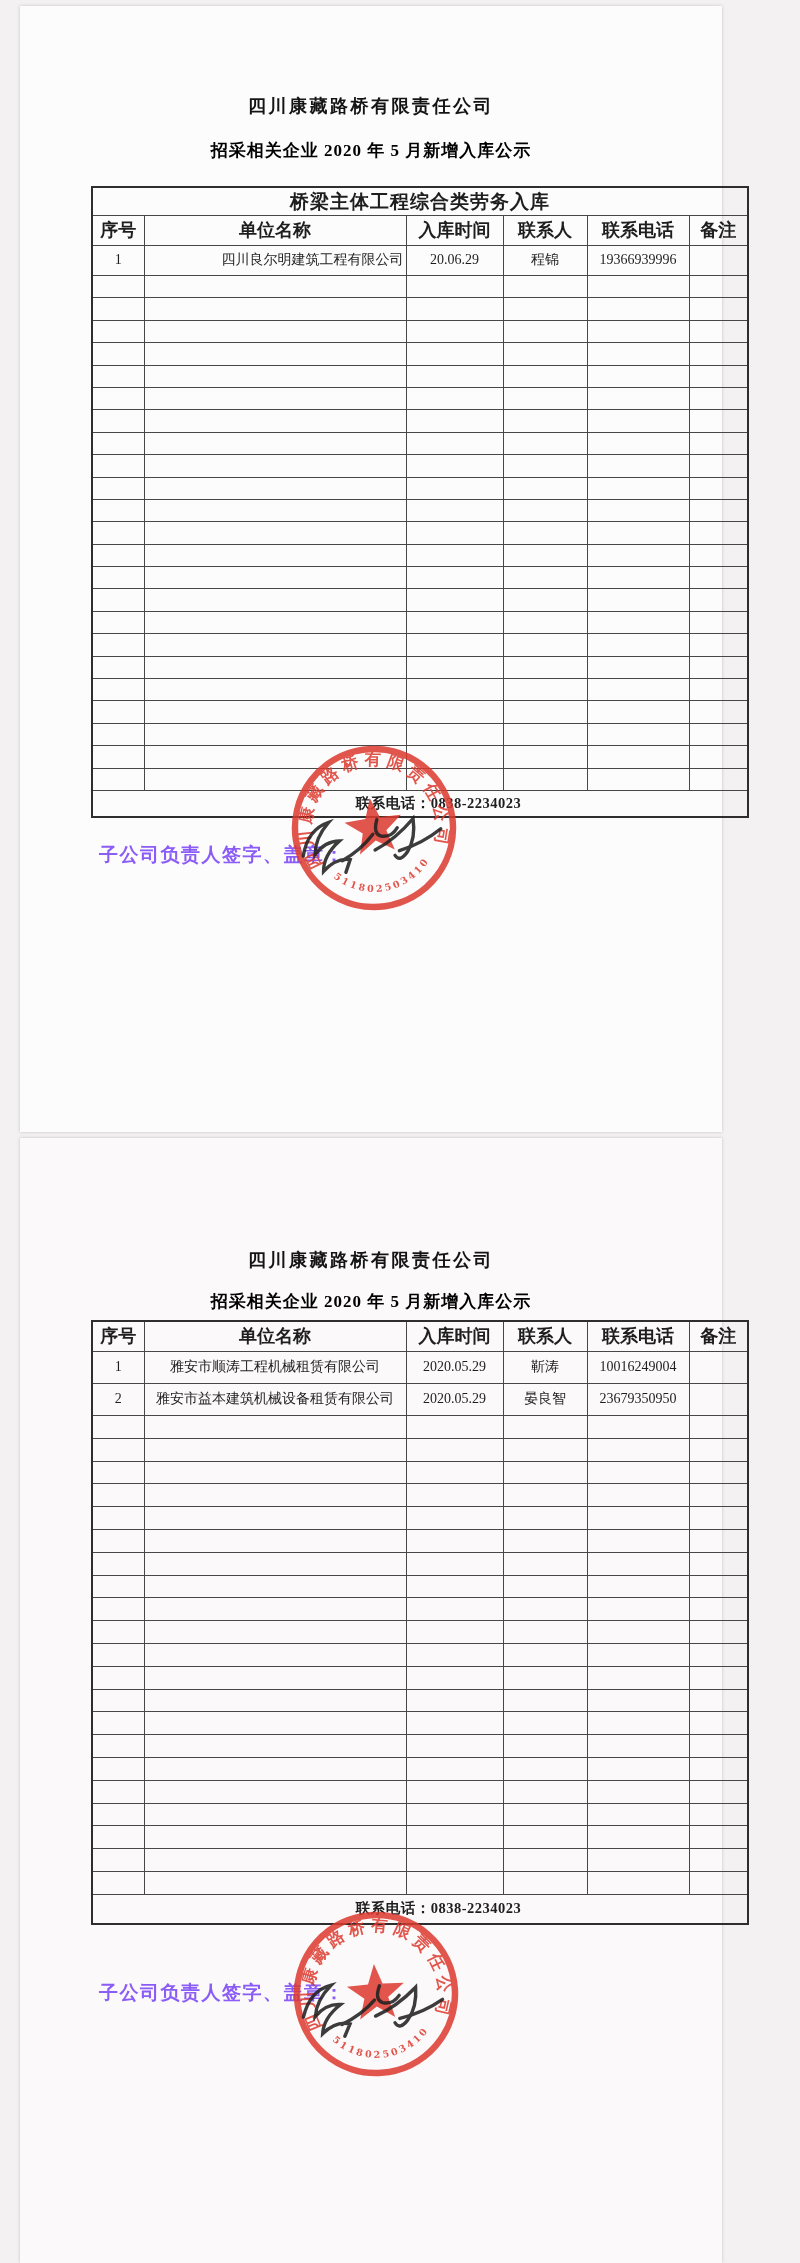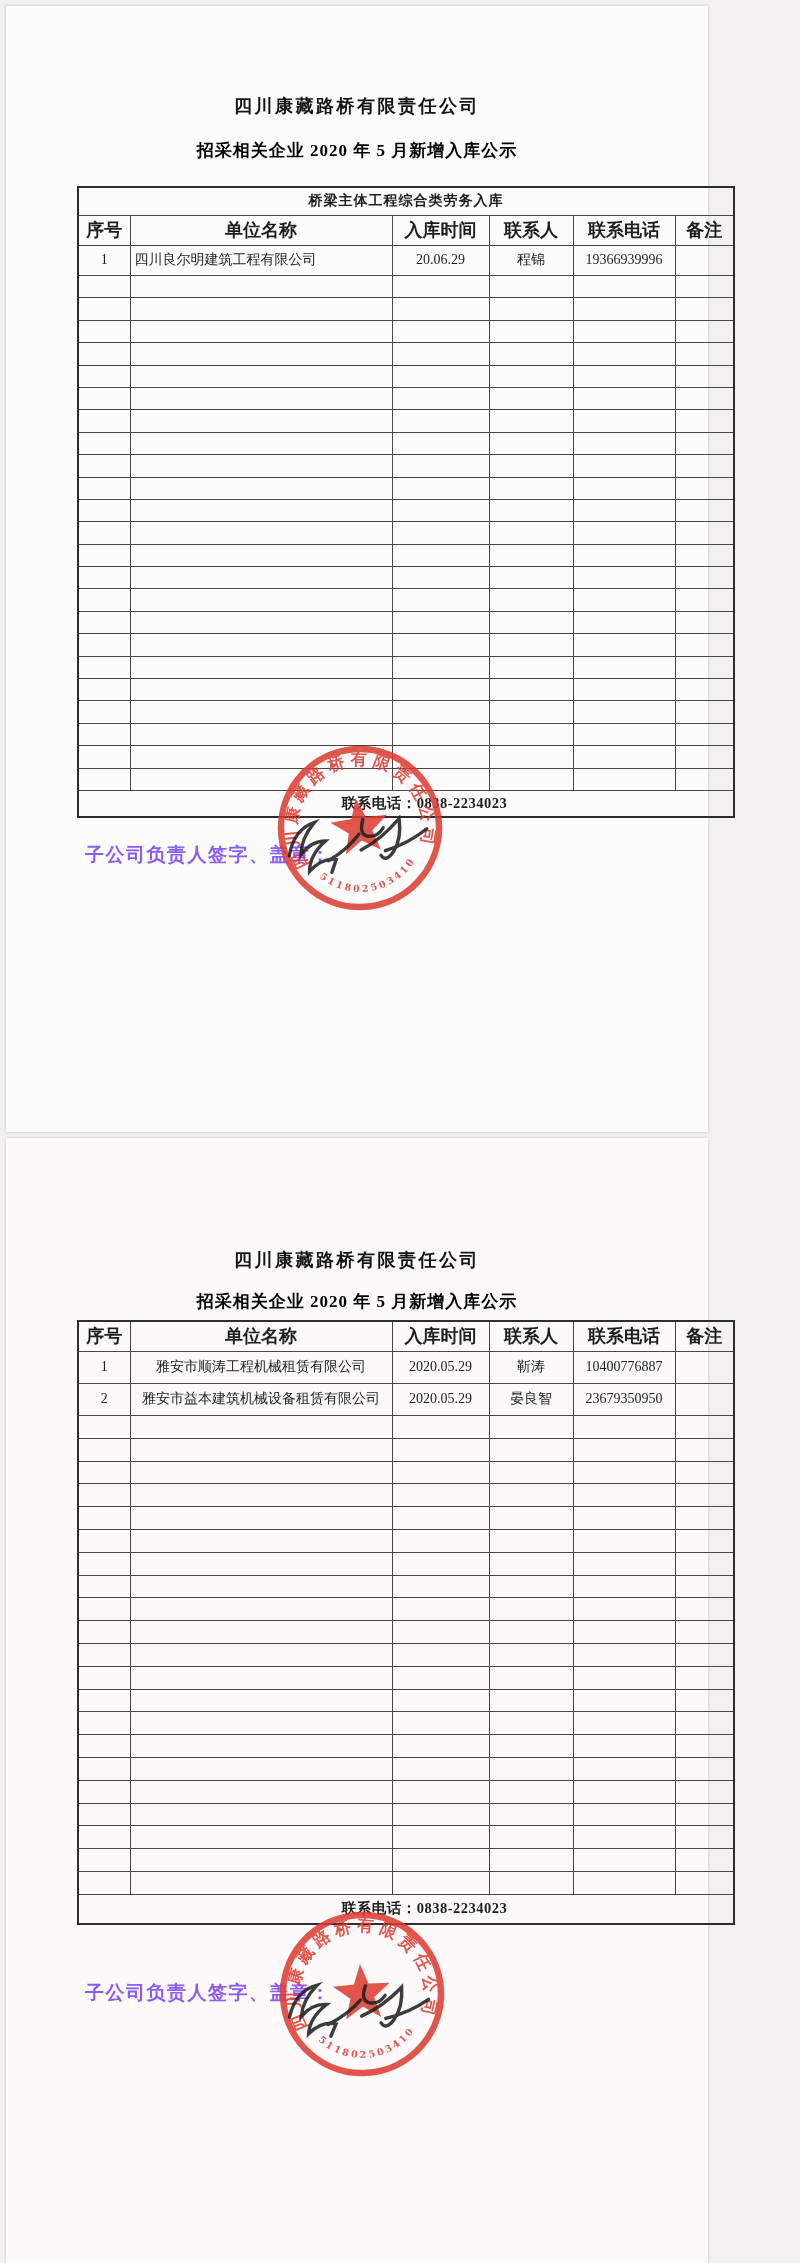--- a/index.html
+++ b/index.html
@@ -4,21 +4,21 @@
 <style>
   html,body{margin:0;padding:0;}
   body{
     width:800px;height:2263px;position:relative;
     background:#f3f1f2;
     font-family:"Liberation Serif","DejaVu Serif",serif;
     color:#1f1f1f;
     overflow:hidden;
   }
   .page{
-    position:absolute;left:6px;width:702px;
+    position:absolute;left:20px;width:702px;
     background:#fcfbfc;
     box-shadow:0 0 3px rgba(120,115,118,.35);
     text-decoration:underline;
   }
   #page-1{top:6px;height:1126px;background:#fdfcfd;}
   #page-2{top:1138px;height:1125px;background:#fbf9fa;}
   .doc-title{
     position:absolute;left:0;width:100%;text-align:center;
     font-size:18px;font-weight:700;letter-spacing:2.5px;color:#141414;
   }
@@ -31,25 +31,25 @@
     border-collapse:collapse;table-layout:fixed;
     border:2px solid #2e2e2e;
   }
   .pub-table td{
     border:1px solid #474747;
     text-align:center;vertical-align:middle;
     font-size:14px;color:#1e1e1e;
     padding:0 2px;overflow:hidden;white-space:nowrap;
     line-height:1.15;
   }
-  .row-title td{height:27px;font-size:14px;font-weight:700;letter-spacing:1px;margin-left:27px;}
+  .row-title td{height:27px;font-size:19px;font-weight:700;letter-spacing:1px;margin-left:27px;}
   .row-header td{height:29px;font-weight:700;font-size:18px;}
   .row-data td{height:29px;}
   #page-2 .row-data td{height:31px;}
-  #page-1 .row-data td.cell-name{text-align:left;padding-left:4px;margin-left:24px;}
+  #page-1 .row-data td.cell-name{text-align:right;padding-left:4px;margin-left:24px;}
   .row-empty td{height:21.4px;}
   #page-2 .row-empty td{height:21.8px;}
   .row-footer td{height:25px;font-weight:700;font-size:14.5px;letter-spacing:.5px;padding-left:39px;}
   #page-2 .row-footer td{height:28px;}
   .sig-label{
     position:absolute;left:79px;
     font-size:19px;font-weight:700;letter-spacing:1.5px;color:#8b5cf6;
   }
   .stamp{
     position:absolute;width:200px;height:200px;
@@ -326,21 +326,21 @@
           <td>入库时间</td>
           <td>联系人</td>
           <td>联系电话</td>
           <td>备注</td>
         </tr>
         <tr class="row-data">
           <td>1</td>
           <td class="cell-name">雅安市顺涛工程机械租赁有限公司</td>
           <td>2020.05.29</td>
           <td>靳涛</td>
-          <td>10400776887</td>
+          <td>10016249004</td>
           <td></td>
         </tr>
         <tr class="row-data">
           <td>2</td>
           <td class="cell-name">雅安市益本建筑机械设备租赁有限公司</td>
           <td>2020.05.29</td>
           <td>晏良智</td>
           <td>23679350950</td>
           <td></td>
         </tr>

